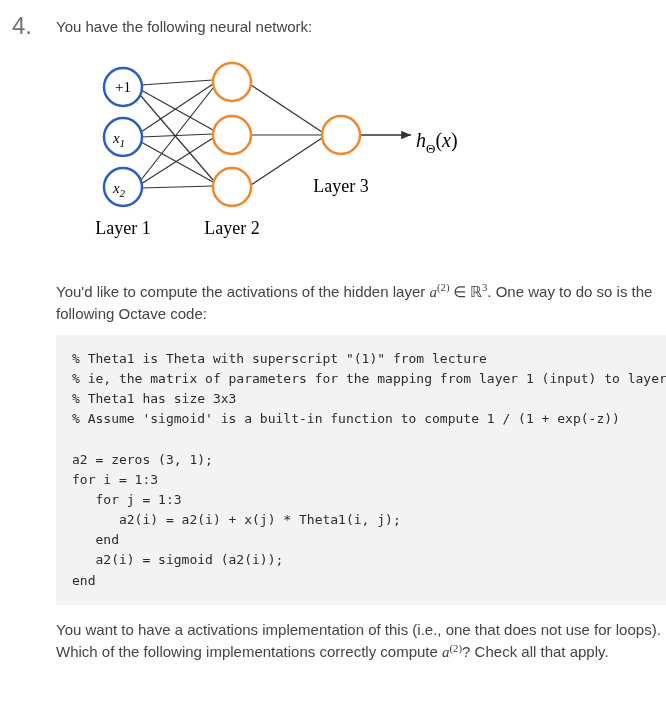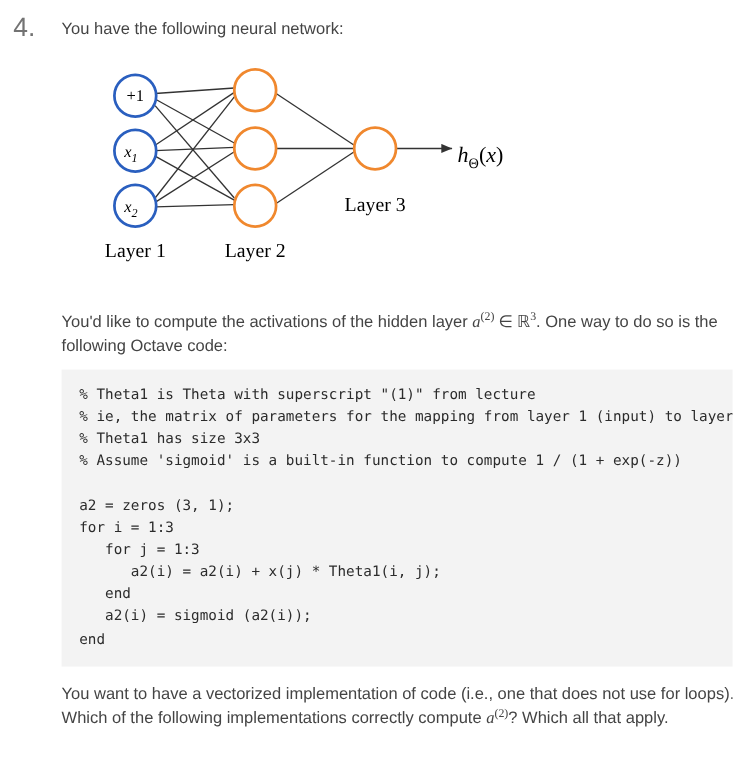--- a/index.html
+++ b/index.html
@@ -158,18 +158,18 @@
 
 a2 = zeros (3, 1);
 for i = 1:3
    for j = 1:3
       a2(i) = a2(i) + x(j) * Theta1(i, j);
    end
    a2(i) = sigmoid (a2(i));
 end</div>
 
       <div class="final">
-        <span>You want to have a vectorized implementation of code (i.e., one that does not use for loops). Which of the following implementations correctly compute </span><span class="math-i">a</span><span class="sup math-up">(2)</span><span>? Which all that apply.</span>
+        <span>You want to have a activations implementation of this (i.e., one that does not use for loops). Which of the following implementations correctly compute </span><span class="math-i">a</span><span class="sup math-up">(2)</span><span>? Check all that apply.</span>
       </div>
 
     </div>
   </div>
 </div>
 
 </body></html>

